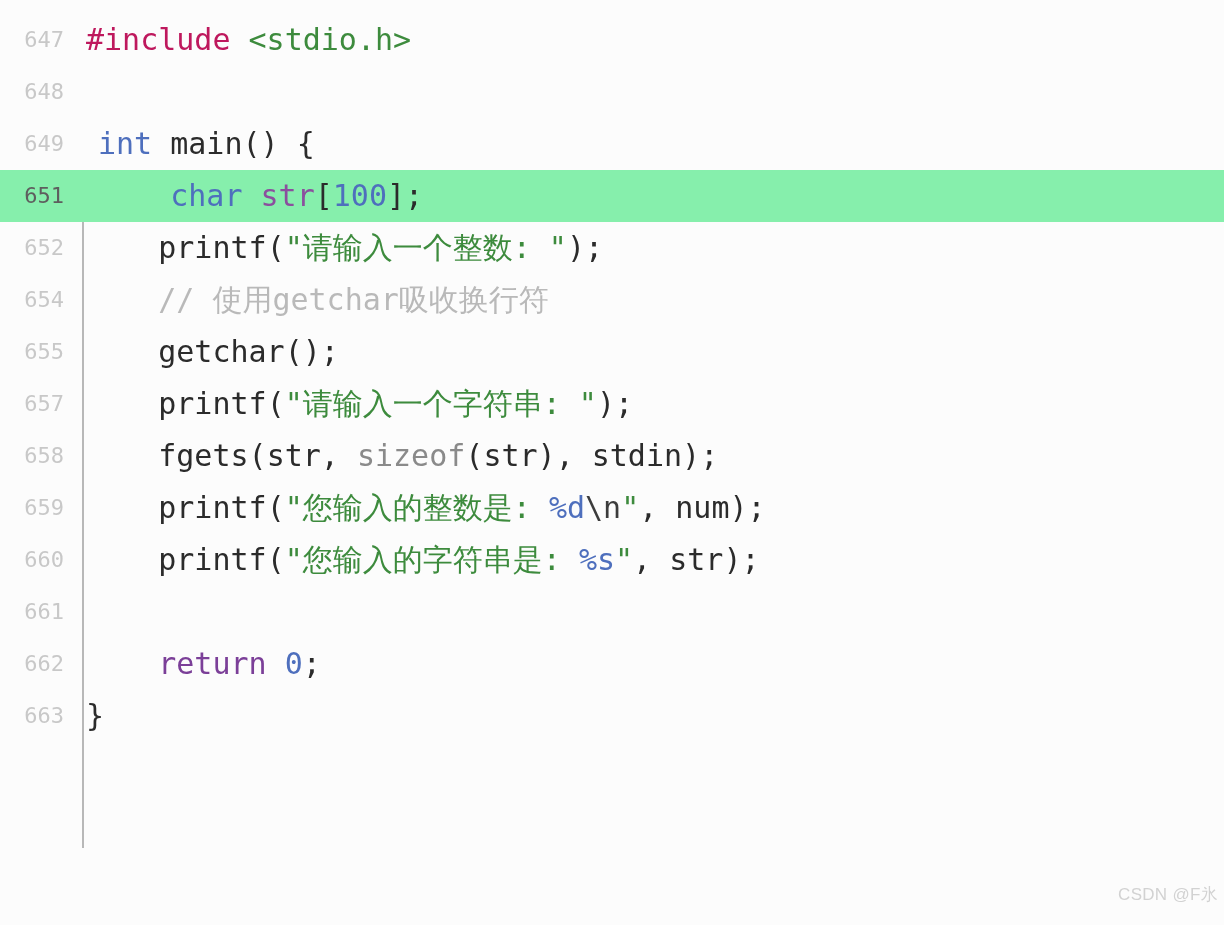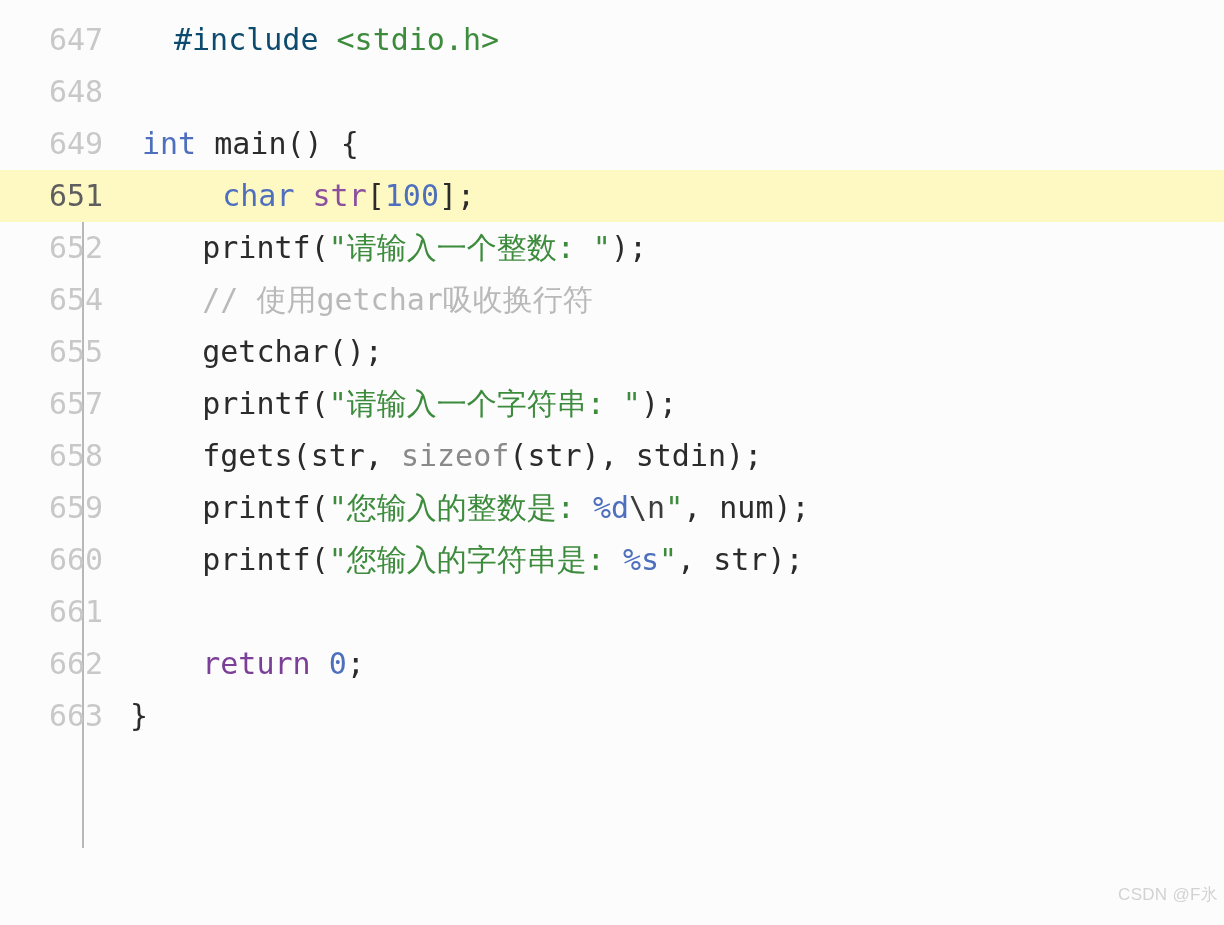--- a/index.html
+++ b/index.html
@@ -22,38 +22,37 @@
   }
 
   
   .row {
     position: relative;
     height: 52px;
     display: flex;
     align-items: center;
     white-space: pre;
   }
-  .row.active { background: #fef9c3; gap: 8px; }
+  .row.active { background: #86efac; }
 
   
   .row.clip-top {
     height: 14px;
     align-items: flex-end;
   }
   .row.clip-top .gutter { color: transparent; }
 
   .gutter {
     flex: 0 0 72px;
     width: 72px;
-    text-align: center;
+    text-align: right;
     padding-right: 8px;
     color: #c8c8c8;
-    font-size: 30px;
+    font-size: 22px;
     user-select: none;
-    margin-left: 44px;
   }
   .row.active .gutter { color: #5e5e5e; }
 
   .code {
     flex: 1 1 auto;
     padding-left: 14px;
     color: #2b2b2b;
     overflow: hidden;
   }
 
@@ -64,21 +63,21 @@
     top: 170px;
     width: 2px;
     height: 678px;
     background: #b8b8b8;
     pointer-events: none;
   }
 
   
   .t-kw      { color: #4e6fbd; margin-left: 12px; }       
   .t-kw2     { color: #7b3f98; }       
-  .t-pre     { color: #0c4a6e; margin-left: 44px; }       
+  .t-pre     { color: #be185d; }       
   .t-str     { color: #3d8b3d; }       
   .t-num     { color: #4e6fbd; }       
   .t-fmt     { color: #4e6fbd; }       
   .t-esc     { color: #3c3c3c; }       
   .t-var     { color: #8b4f9e; }       
   .t-op      { color: #2b2b2b; }       
   .t-plain   { color: #2b2b2b; }
   .t-dim     { color: #8a8a8a; }       
   .t-cmt     { color: #b9b9b9; }       
 

